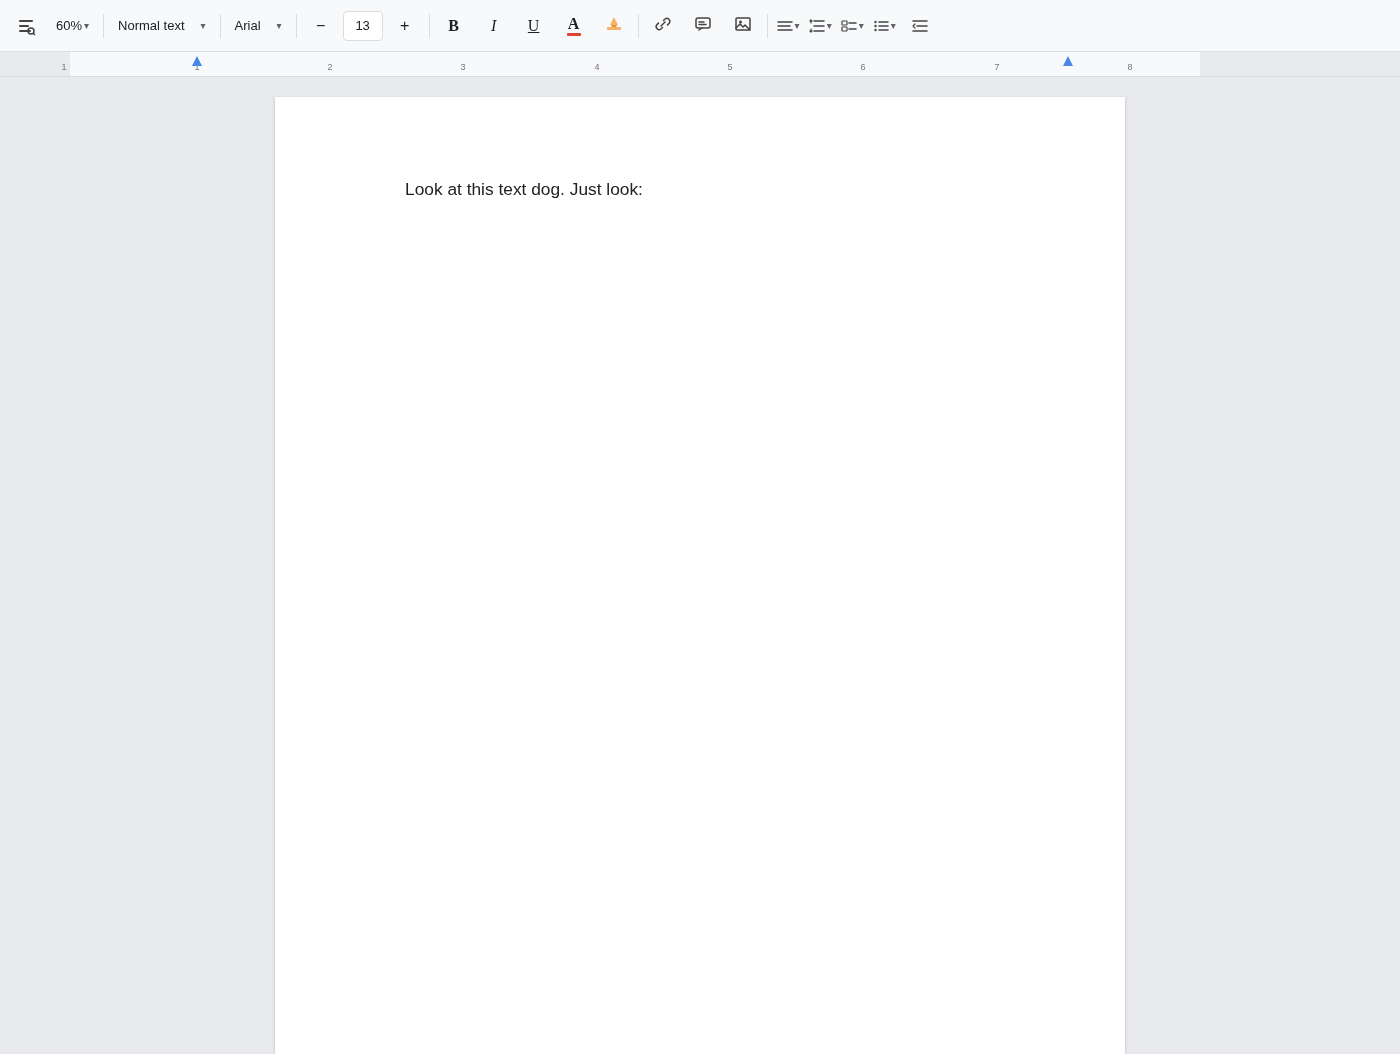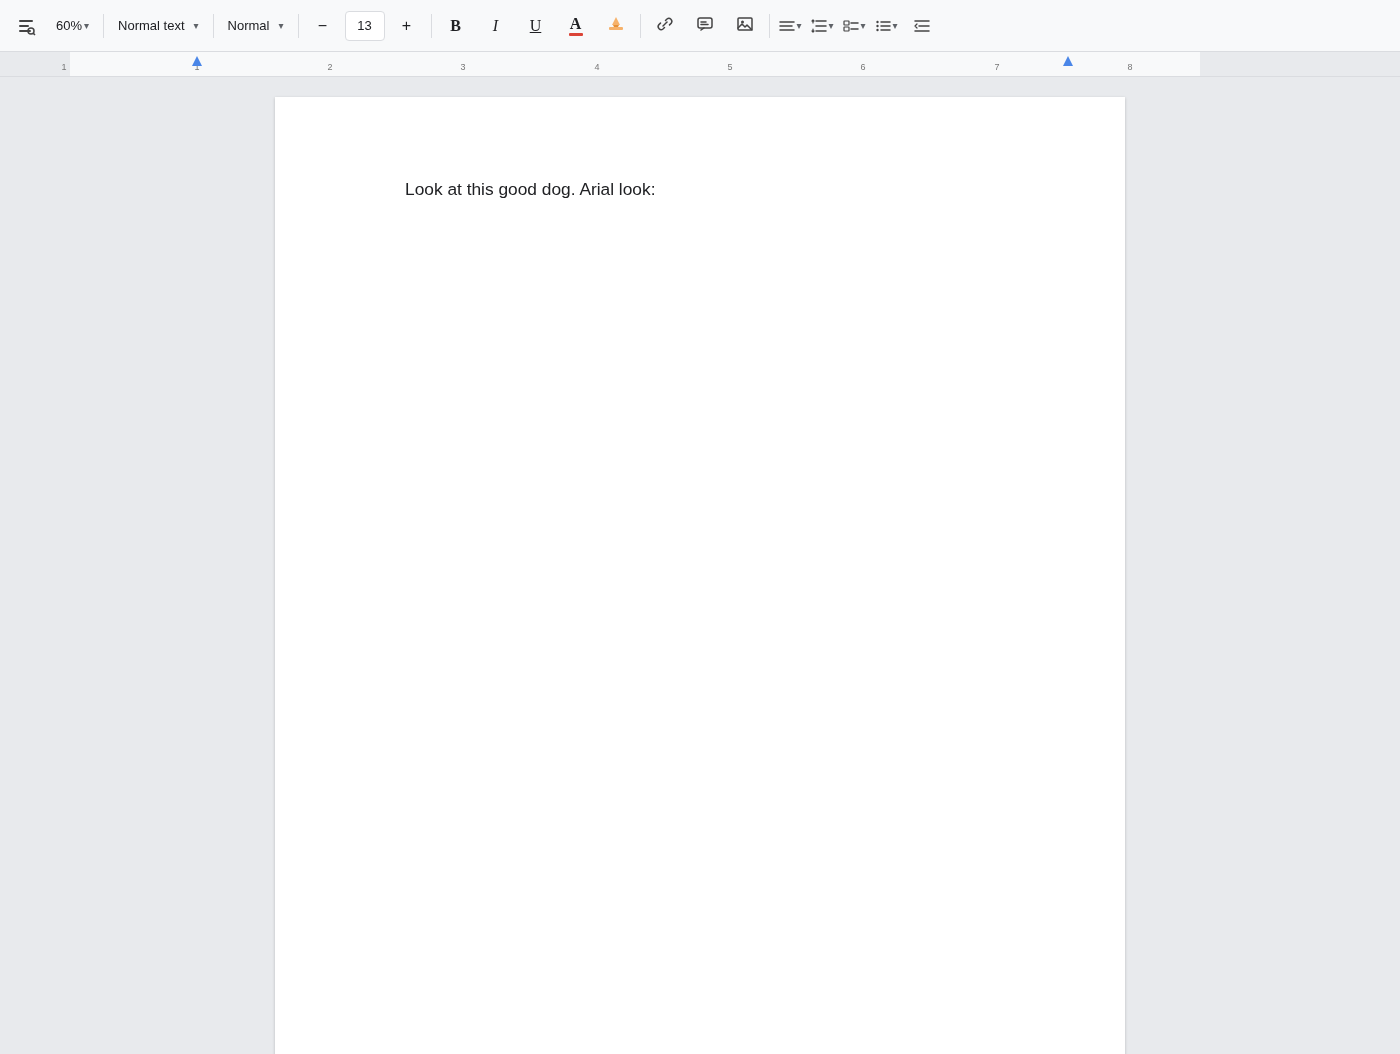--- a/index.html
+++ b/index.html
@@ -34,21 +34,21 @@
       border-radius: 4px;
       padding: 4px 8px;
       color: #202124;
       font-size: 13px;
       height: 36px;
     }
 
     .style-dropdown, .font-dropdown {
       display: flex;
       align-items: center;
-      gap: 9px;
+      gap: 16px;
       border: none;
       background: transparent;
       cursor: pointer;
       border-radius: 4px;
       padding: 4px 8px;
       color: #202124;
       font-size: 13px;
       height: 36px;
     }
 
@@ -161,21 +161,21 @@
   <div class="toolbar-separator"></div>
 
   <button class="style-dropdown">
     <span>Normal text</span>
     <span class="chevron">▾</span>
   </button>
 
   <div class="toolbar-separator"></div>
 
   <button class="font-dropdown">
-    <span>Normal</span>
+    <span>Arial</span>
     <span class="chevron">▾</span>
   </button>
 
   <div class="toolbar-separator"></div>
 
   <button class="icon-btn">
     <span>−</span>
   </button>
   <div class="font-size-box">
     <span>13</span>
@@ -322,15 +322,15 @@
     <text x="1130" y="18" font-size="9" fill="#777" text-anchor="middle">8</text>
 
     <polygon points="197,4 192,14 202,14" fill="#4a86e8"></polygon>
 
     <polygon points="1068,4 1063,14 1073,14" fill="#4a86e8"></polygon>
   </svg>
 </div>
 
 <div class="main-area">
   <div class="page">
-    <p class="doc-paragraph">Look at this good dog. Arial look:</p>
+    <p class="doc-paragraph">Look at this text dog. Just look:</p>
   </div>
 </div>
 
 </body></html>

